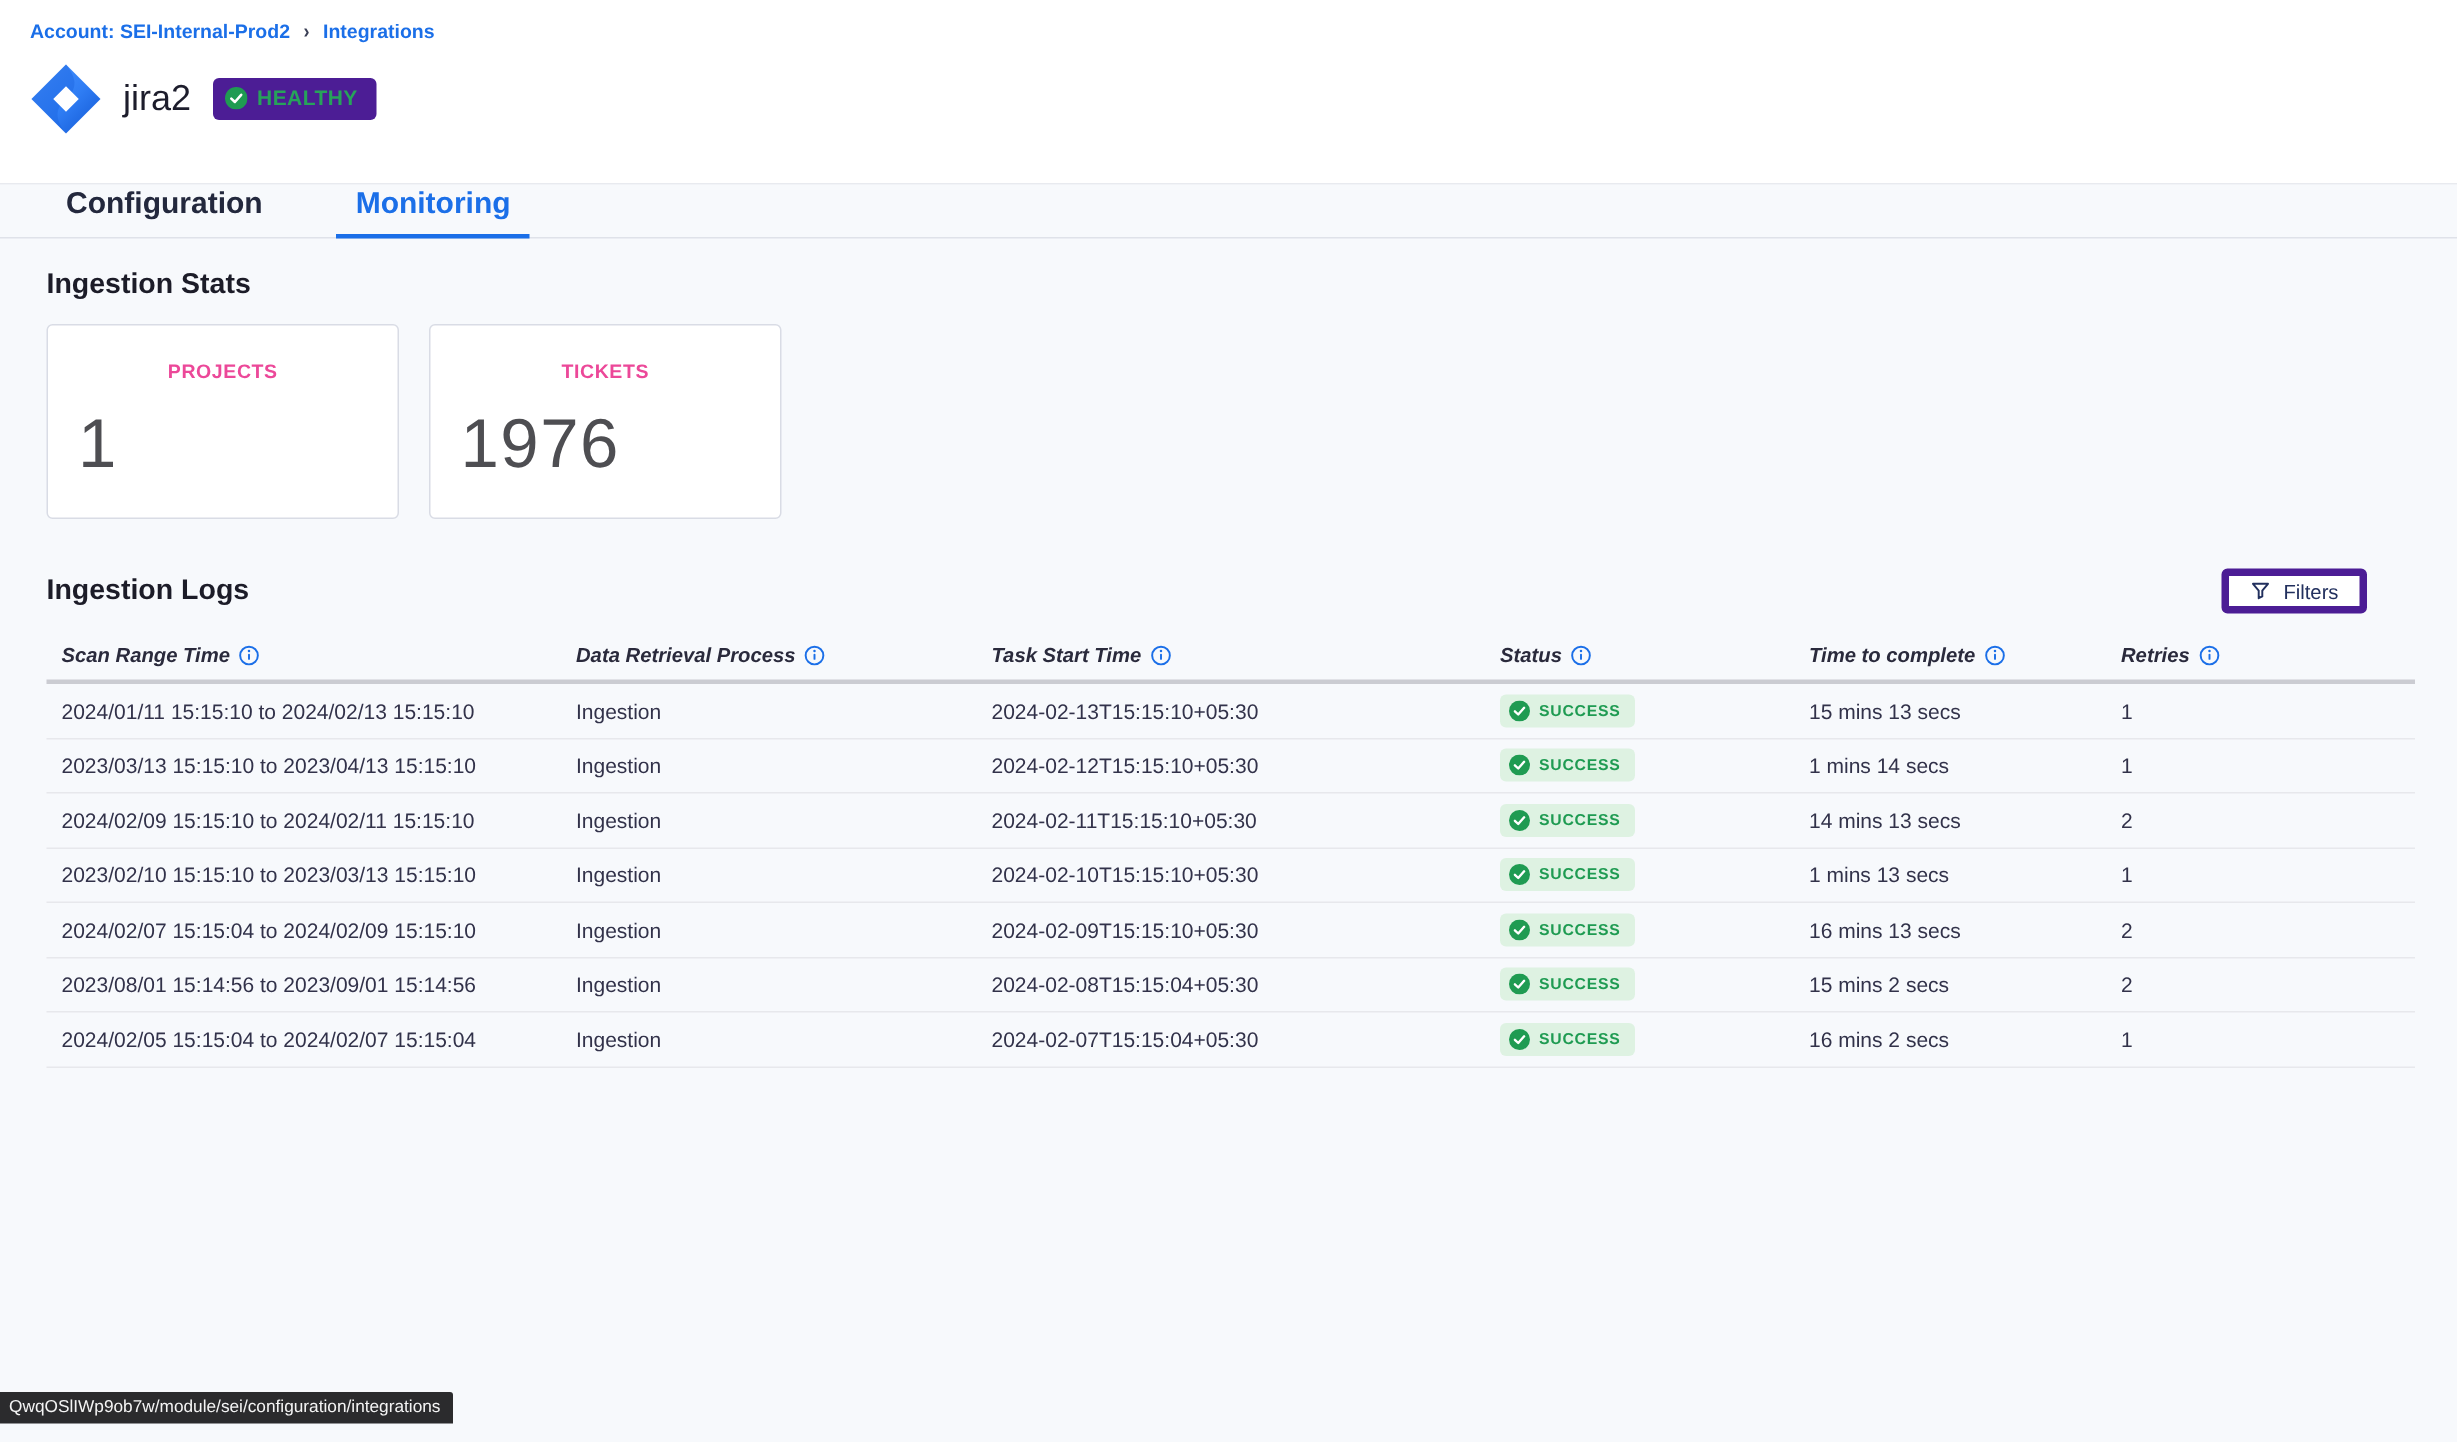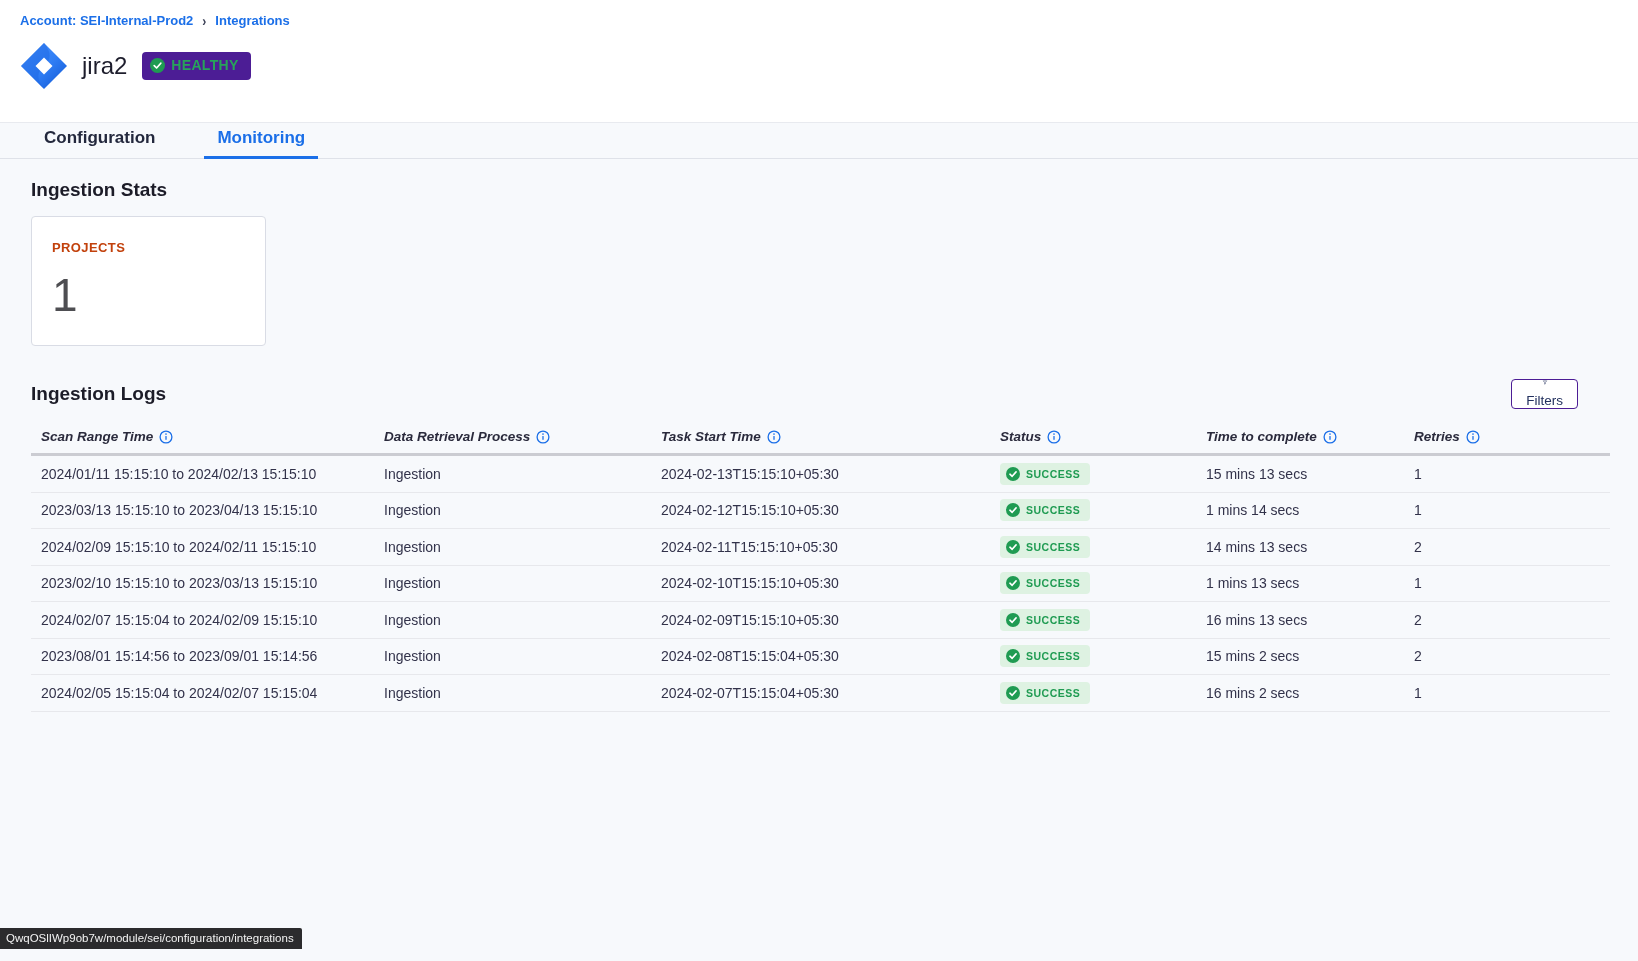--- a/index.html
+++ b/index.html
@@ -32,50 +32,50 @@
   }
   .health-badge .badge-label { color: #27a35a; font-size: 14px; font-weight: 700; letter-spacing: .3px; }
 
   
   .tabs-bar {
     display: flex; align-items: flex-end;
     padding-left: 31px; height: 36px;
     border-bottom: 1px solid #dfe2e9;
   }
   .tab {
-    font-size: 17px; font-weight: 600; color: #23283d;
+    font-size: 20px; font-weight: 600; color: #23283d;
     padding: 8px 13px; cursor: pointer;
     border-bottom: 3px solid transparent;
     margin-bottom: -1px;
   }
   .tab.first { margin-right: 36px; }
   .tab.active { color: #1b6fe8; border-bottom-color: #1b6fe8; }
 
   
   .section-heading { font-size: 19px; font-weight: 700; color: #1c1c28; }
   .stats-heading { margin: 20px 30px 0 31px; }
 
   .cards-row { display: flex; gap: 20px; margin: 15px 30px 0 31px; }
   .stat-card {
     width: 235px; height: 130px;
     background: #ffffff; border: 1px solid #d9dce5; border-radius: 4px;
     padding: 23px 20px;
   }
-  .stat-label { font-size: 13px; font-weight: 600; color: #c2410c; letter-spacing: .4px; }
+  .stat-label { font-size: 13px; font-weight: 600; color: #ec4899; letter-spacing: .4px; text-align: center; }
   .stat-value { font-size: 46px; font-weight: 400; color: #4e4e52; margin-top: 13px; letter-spacing: 1px; }
 
   .logs-header-row {
     display: flex; align-items: center; justify-content: space-between;
     margin: 33px 30px 0 31px;
   }
   .filters-button {
     display: inline-flex; align-items: center; gap: 8px;
-    background: #ffffff; border: 1px solid #4c1d95; border-radius: 4px;
+    background: #ffffff; border: 5px solid #4c1d95; border-radius: 4px;
     height: 30px; padding: 0 14px; margin-right: 30px;
-    font-size: 13.5px; font-weight: 500; color: #22305e; cursor: pointer; flex-direction: column;
+    font-size: 13.5px; font-weight: 500; color: #22305e; cursor: pointer;
   }
 
   
   .logs-table { margin: 14px 28px 0 31px; }
   .tr {
     display: grid;
     grid-template-columns: 343px 277px 339px 206px 208px 1fr;
     align-items: center;
   }
   .th-row { border-bottom: 3px solid #cbccd2; padding-bottom: 9px; padding-top: 6px; }
@@ -138,20 +138,24 @@
   <div class="tab active">Monitoring</div>
 </div>
 
 <h2 class="section-heading stats-heading">Ingestion Stats</h2>
 
 <div class="cards-row">
   <div class="stat-card">
     <div class="stat-label">PROJECTS</div>
     <div class="stat-value">1</div>
   </div>
+  <div class="stat-card">
+    <div class="stat-label">TICKETS</div>
+    <div class="stat-value">1976</div>
+  </div>
 </div>
 
 <div class="logs-header-row">
   <h2 class="section-heading">Ingestion Logs</h2>
   <button class="filters-button">
     <svg width="14" height="14" viewBox="0 0 14 14">
       <path d="M2 2.2h10l-3.8 4.5v3.9l-2.4 1.2V6.7L2 2.2z" fill="none" stroke="#22305e" stroke-width="1.3" stroke-linejoin="round"></path>
     </svg>
     <span>Filters</span>
   </button>

